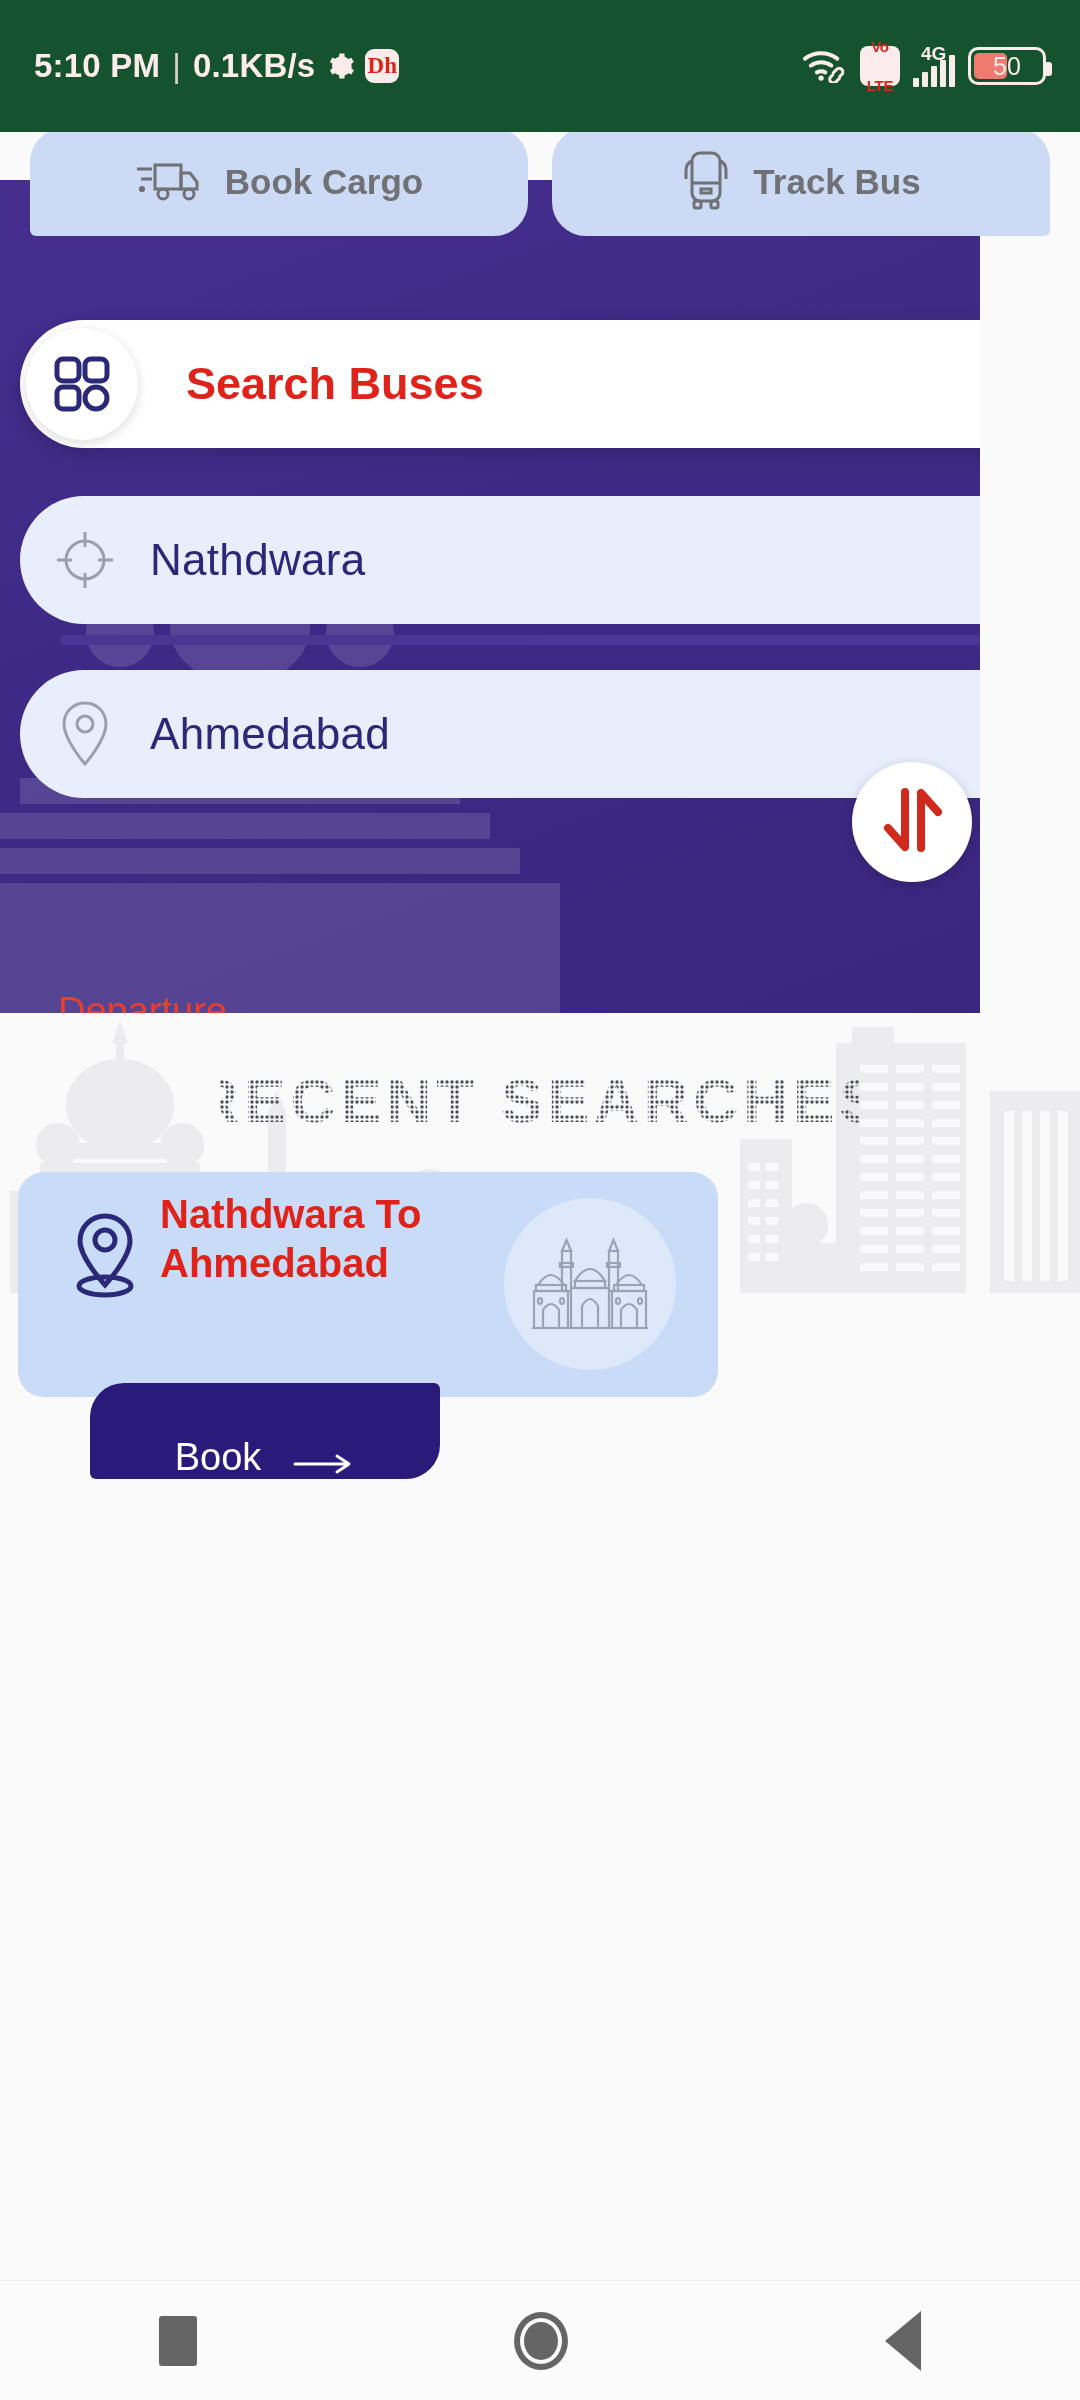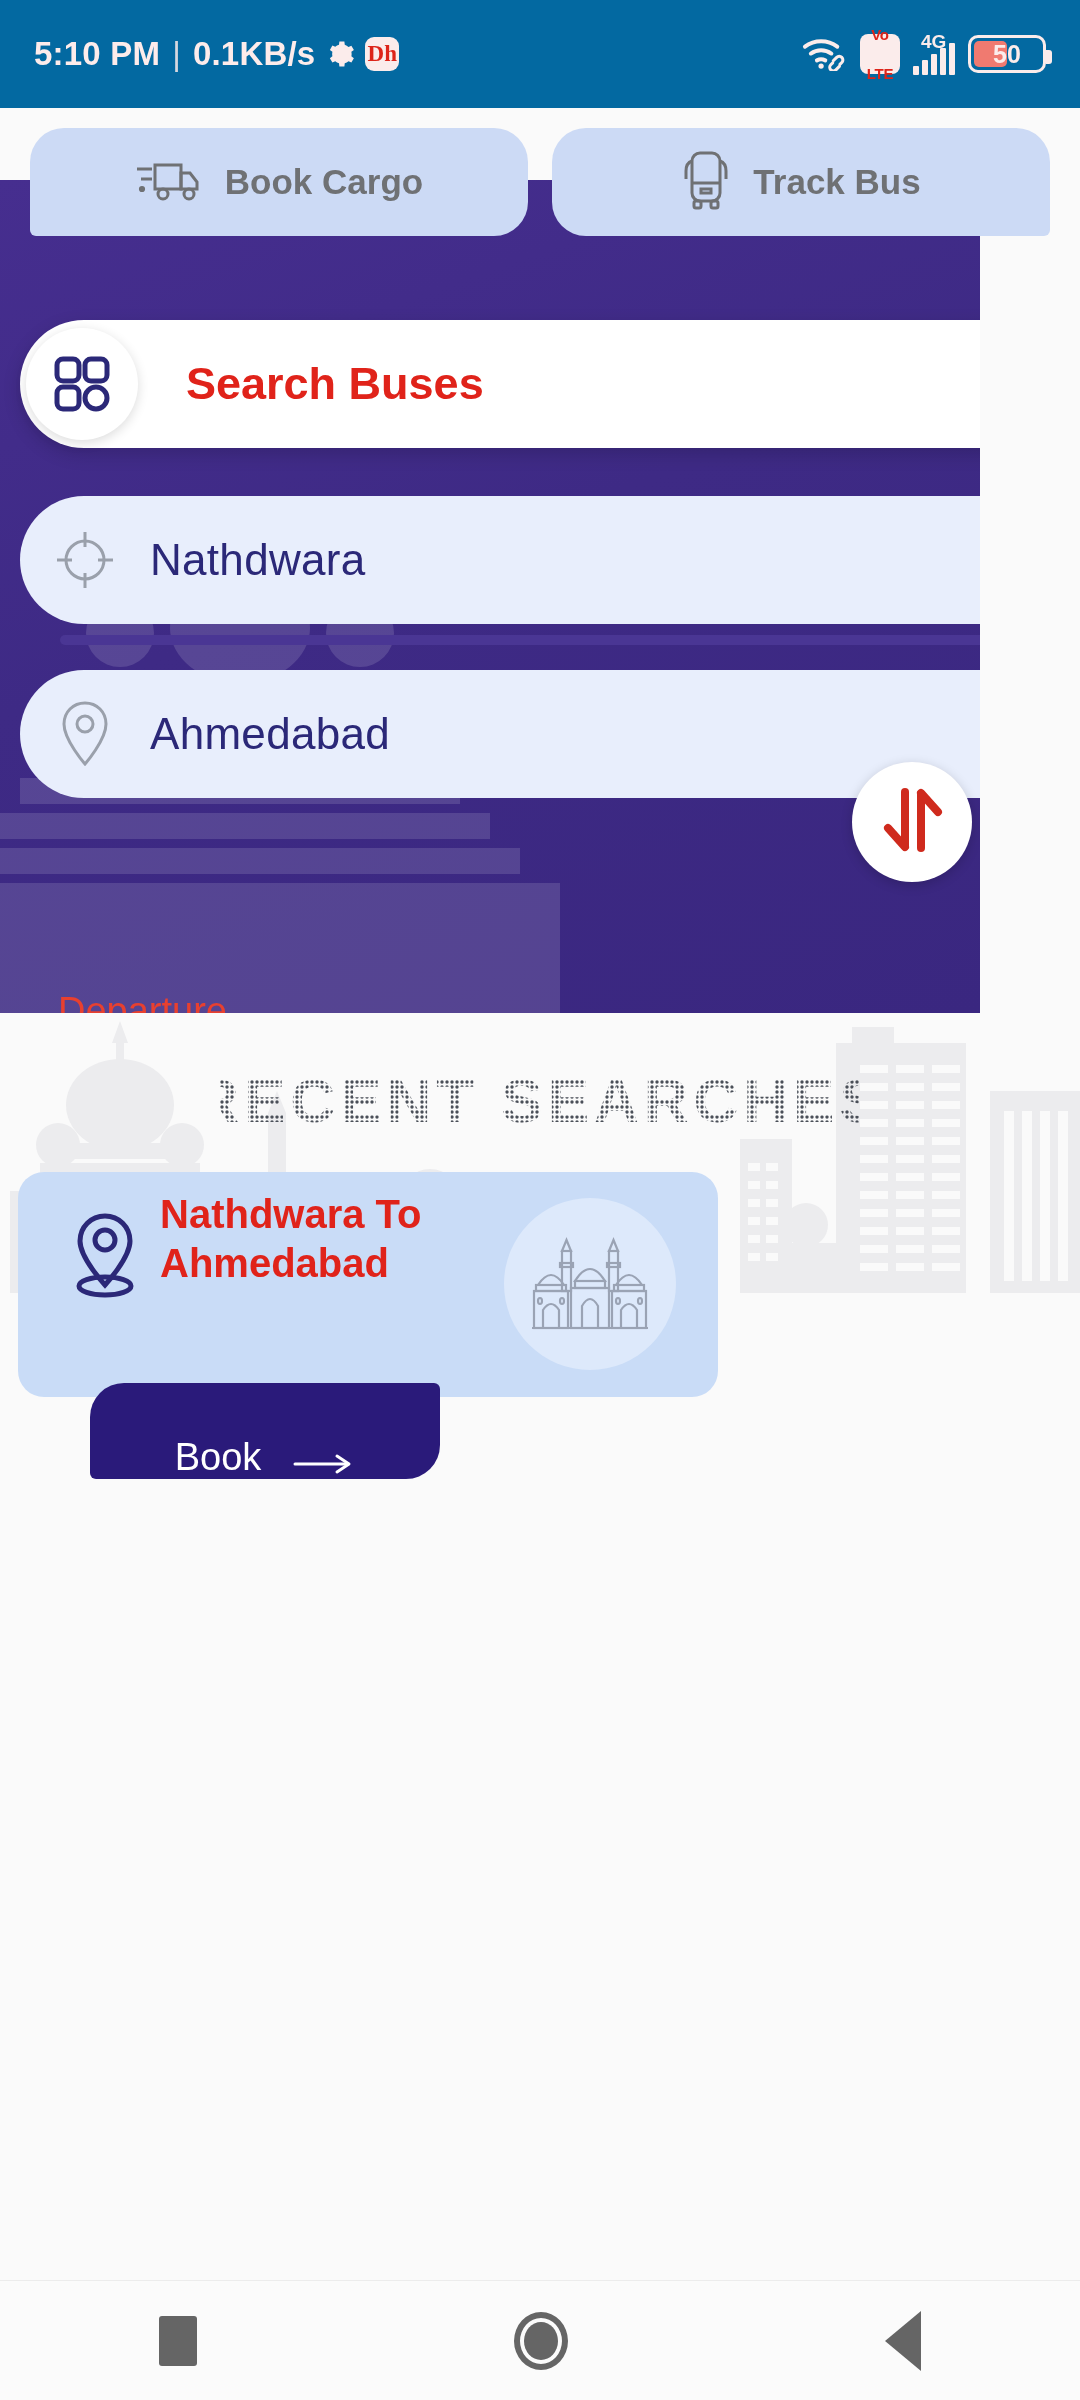--- a/index.html
+++ b/index.html
@@ -5,22 +5,22 @@
   * { margin:0; padding:0; box-sizing:border-box; }
   html, body {
     width:1080px; height:2400px;
     font-family:"Liberation Sans", sans-serif;
     background:#f7f7f7; overflow:hidden;
   }
   #screen { position:relative; width:1080px; height:2400px; overflow:hidden; background:#fafafa; }
 
   
   .statusbar{
-    position:absolute; top:0; left:0; width:1080px; height:108px;
-    background:#0369a1; display:flex; align-items:center;
+    position:absolute; top:0; left:0; width:1080px; height:132px;
+    background:#14532d; display:flex; align-items:center;
     padding:10px 34px; z-index:40;
   }
   .sb-left{ display:flex; align-items:center; gap:10px; color:#fdeceb;
     font-size:33px; font-weight:bold; letter-spacing:.2px; }
   .sb-sep{ font-weight:normal; opacity:.85; padding:0 2px; }
   .sb-right{ margin-left:auto; display:flex; align-items:center; gap:13px; }
   .gear{ width:30px; height:30px; position:relative; }
   .dh-badge{
     width:34px; height:34px; border-radius:9px; background:#fbeceb;
     color:#dd2419; font-size:23px; font-weight:bold;
@@ -37,21 +37,21 @@
   .bars{ display:flex; align-items:flex-end; gap:3px; height:30px; margin-top:14px; }
   .bars i{ display:block; width:6px; background:#fbeceb; border-radius:1px; }
   .battery{
     width:78px; height:38px; border:3px solid #fbeceb; border-radius:10px;
     position:relative; display:flex; align-items:center; padding:3px;
   }
   .battery::after{ content:""; position:absolute; right:-9px; top:12px;
     width:6px; height:14px; background:#fbeceb; border-radius:0 3px 3px 0; }
   .bat-fill{ height:100%; background:#f07a70; border-radius:5px; }
   .bat-txt{ position:absolute; width:100%; left:0; text-align:center;
-    font-size:25px; font-weight:bold; color:#fbeceb; }
+    font-size:25px; font-weight:normal; color:#fbeceb; }
 
   
   .tabs{ position:absolute; top:128px; left:0; width:1080px; height:108px;
     display:flex; gap:24px; padding:0 30px; z-index:30; }
   .tab{
     flex:1; background:#ccdaf5; display:flex; align-items:center; justify-content:center;
     gap:22px; border-radius:34px 34px 34px 6px;
   }
   .tab:last-child{ border-radius:34px 34px 6px 34px; }
   .tab-label{ font-size:35px; font-weight:bold; color:#6f7174; }

